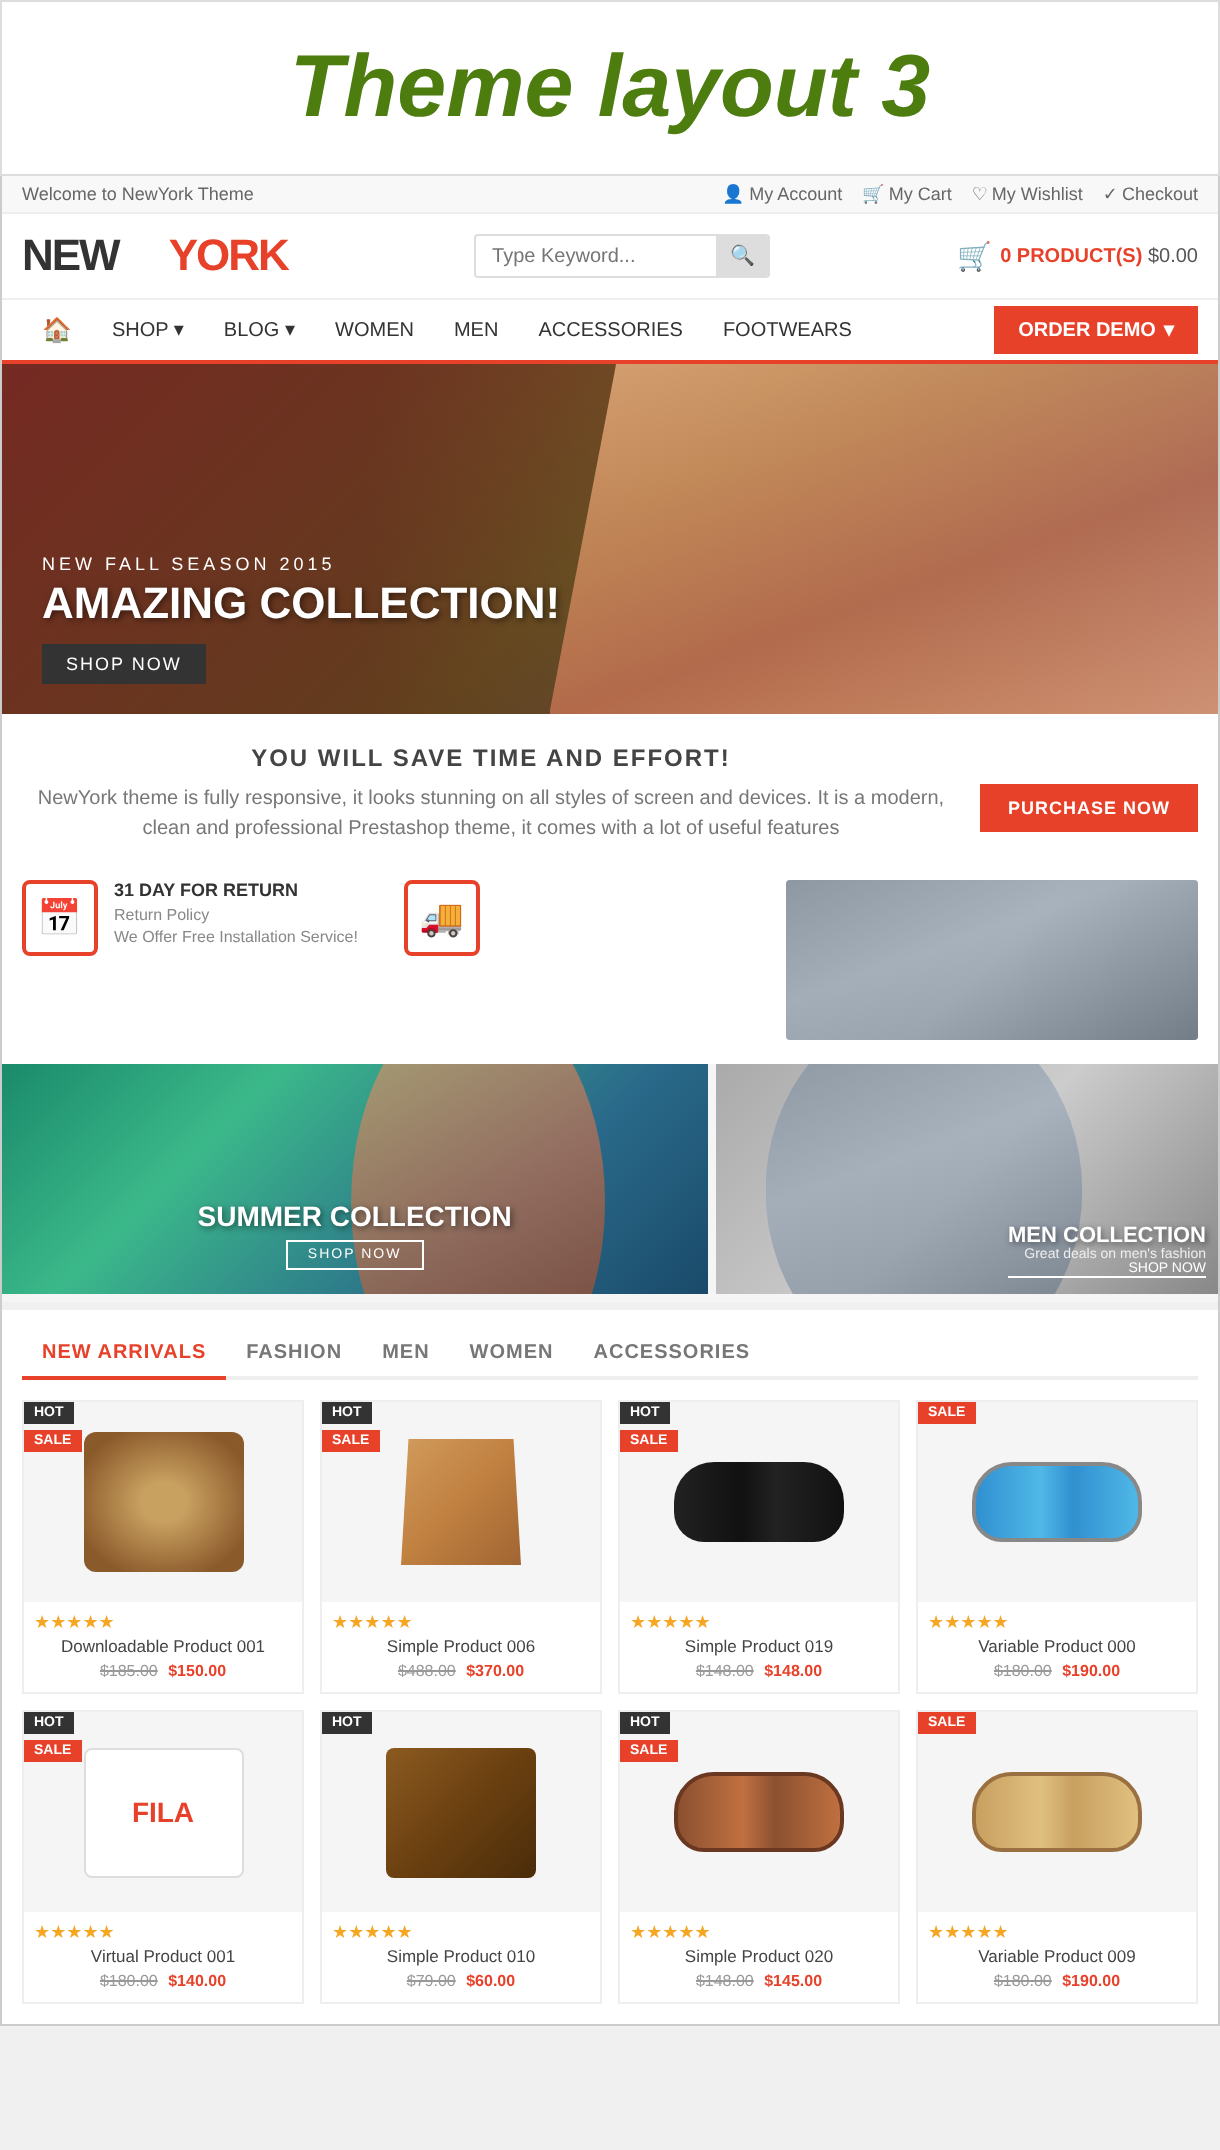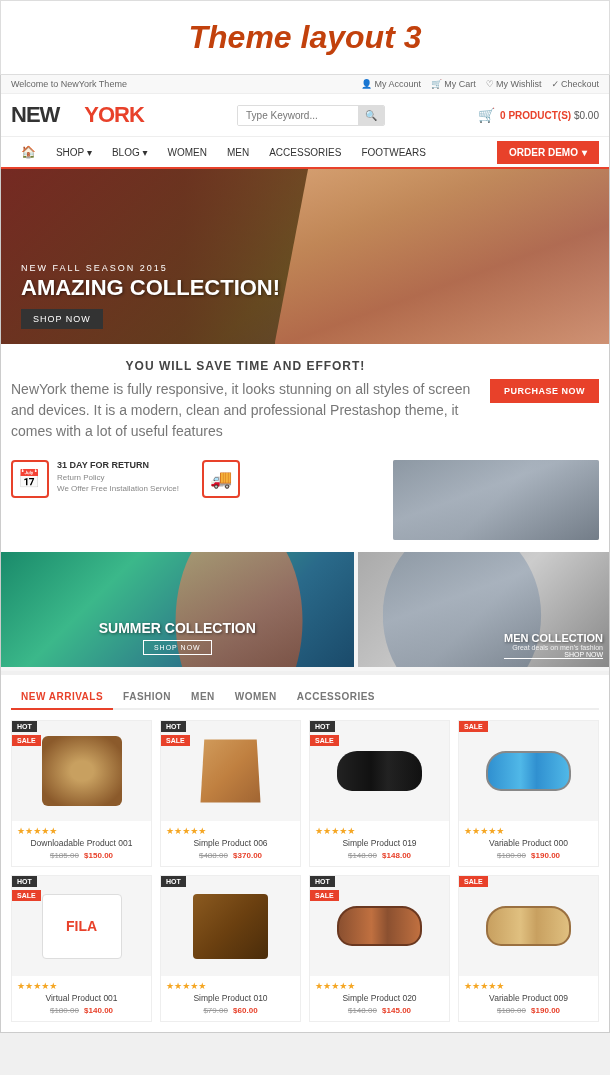--- a/index.html
+++ b/index.html
@@ -7,23 +7,23 @@
 
     
     .page-title-area {
       background: #fff;
       border: 1px solid #ddd;
       text-align: center;
       padding: 18px 10px;
       margin-bottom: 0;
     }
     .page-title-area h1 {
-      font-size: 32px;
-      font-weight: bold;
-      color: #c2410c;
+      font-size: 44px;
+      font-weight: bold;
+      color: #4d7c0f;
       font-style: italic;
     }
 
     
     .browser-chrome {
       background: #f5f5f5;
       border: 1px solid #ccc;
       border-top: none;
     }
 
@@ -184,22 +184,23 @@
     .value-text h2 {
       font-size: 12px;
       font-weight: bold;
       text-align: center;
       color: #444;
       margin-bottom: 6px;
       letter-spacing: 1px;
       text-transform: uppercase;
     }
     .value-text p {
-      font-size: 14px;
+      font-size: 10px;
       color: #777;
+      text-align: center;
       line-height: 1.5;
     }
     .purchase-btn {
       background: #e8412a;
       color: #fff;
       padding: 7px 14px;
       font-size: 9px;
       font-weight: bold;
       cursor: pointer;
       border: none;

